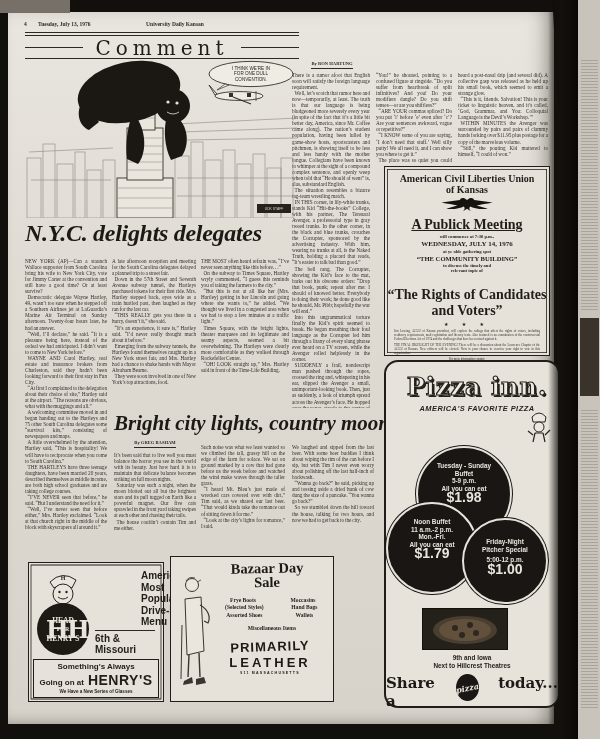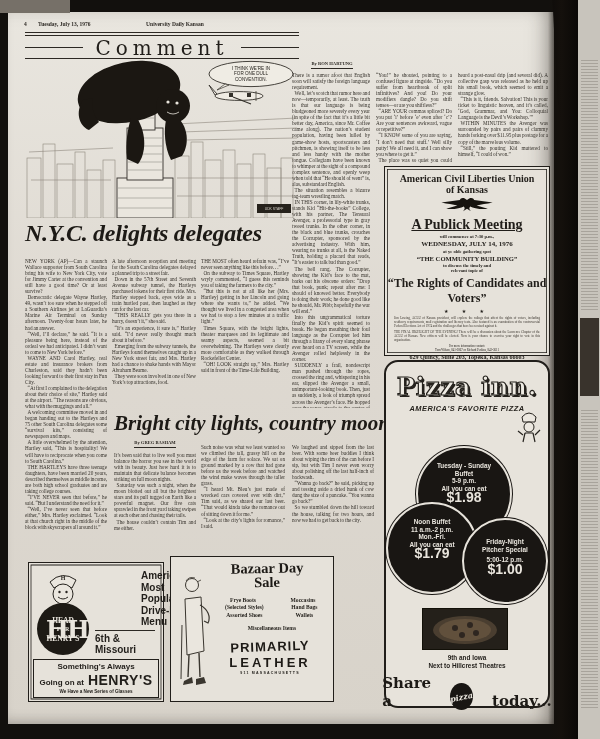--- a/index.html
+++ b/index.html
@@ -25,40 +25,40 @@
   .adbox{background:#e6e2da;border:1.3px solid #211e1a;}
   .sans{font-family:"Liberation Sans",sans-serif;}
   
   .aclu{box-shadow:inset 0 0 0 2px #e6e2da, inset 0 0 0 2.8px #211e1a;text-align:center;color:#211e1a;}
   .aclu .t1{font-size:10px;font-weight:bold;margin-top:6px;}
   .aclu .t2{font-size:10px;font-weight:bold;}
   .aclu .meet{font-size:14px;font-weight:bold;text-decoration:underline;margin-top:1px;}
   .aclu .sm{font-size:4.6px;font-weight:bold;margin-top:1px;}
   .aclu .dt{font-size:7px;font-weight:bold;margin-top:1px;}
   .aclu .bld{font-size:6.6px;font-weight:bold;margin-top:1px;}
-  .aclu .topic{font-size:12px;font-weight:bold;margin-top:3px;}
+  .aclu .topic{font-size:14px;font-weight:bold;margin-top:14px;}
   .aclu .stars{font-size:5px;margin-top:2px;letter-spacing:6px;}
   .aclu .body{font-size:3.2px;line-height:4px;text-align:justify;margin:2px 9px 0;white-space:pre-line;color:#38332c;}
   .aclu .contact{font-size:3px;margin-top:2px;}
   .aclu .addr{font-size:6px;font-weight:bold;margin-top:2px;}
   
   .pizza{border:2.4px solid #211e1a;border-radius:14px;background:#e7e3db;}
   .pizza-logo{font-family:"DejaVu Serif",serif;font-weight:bold;font-size:24px;letter-spacing:1px;
               color:#efece4;-webkit-text-stroke:1.2px #25221d;text-shadow:2px 2px 0 #25221d;text-align:center;}
   .pizza-tag{font-family:"Liberation Sans",sans-serif;font-style:italic;font-size:7.4px;letter-spacing:.5px;
              text-align:center;color:#26231e;font-weight:bold;}
   .bcircle{position:absolute;border-radius:50%;background:#191613;border:2px solid #e7e3db;
            box-shadow:0 0 0 1px #191613;color:#e9e5dd;text-align:center;
            font-family:"Liberation Sans",sans-serif;font-weight:bold;}
   .bcircle .l{font-size:6.4px;line-height:7.6px;}
   .bcircle .p{font-size:14px;line-height:10px;}
   .pz-loc{font-family:"Liberation Sans",sans-serif;font-weight:bold;font-size:6.4px;line-height:7.6px;
           text-align:center;color:#211e1a;}
   .share{font-family:"DejaVu Serif",serif;font-weight:bold;font-size:15px;color:#1d1a16;
-         display:flex;align-items:flex-end;justify-content:center;gap:19px;}
+         display:flex;align-items:flex-start;justify-content:center;gap:19px;}
   .share-circ{width:27px;height:27px;border-radius:50%;background:#191613;display:inline-flex;
               align-items:center;justify-content:center;}
   .share-word{color:#ece8e0;font-style:italic;font-size:8px;transform:rotate(-12deg);}
   
   .henrys{box-shadow:inset 0 0 0 1.6px #e6e2da, inset 0 0 0 2.4px #211e1a;}
   .hen-line{font-family:"Liberation Sans",sans-serif;font-weight:bold;font-size:10px;line-height:11.5px;color:#211e1a;}
   .hen-sub{border:1px solid #211e1a;text-align:center;color:#211e1a;}
   
   .bz-title{font-family:"Liberation Serif",serif;font-weight:bold;font-size:14.5px;line-height:14px;
             text-align:center;color:#1d1a16;transform:rotate(-1deg);}
@@ -230,21 +230,21 @@
     <div class="sm" style="margin-top:0;">relevant topic of</div>
     <div class="topic">“The Rights of Candidates and Voters”</div>
     <div class="stars">★ ★ ★</div>
     <div class="body">Jim Lawing, ACLU of Kansas president, will explore the rulings that affect the rights of voters, including residency requirements, mail registration and literacy tests. Also featured is an examination of the controversial Federal Elections Act of 1974 and the challenges that have been raised against it.</div>
     <div class="body">THE FINAL HIGHLIGHT OF THE EVENING! There will be a discussion about the Lawrence Chapter of the ACLU of Kansas. New officers will be elected. Now is your chance to exercise your right to vote in this organization.</div>
     <div class="contact">For more information contact:</div>
     <div class="contact" style="margin-top:0;">Tom Wilson, 841-3867 or Richard Perkins, 842-3611</div>
     <div class="addr">629 Quincy, Suite 203, Topeka, Kansas 66603</div>
   </div>
 
-  <div class="abs pizza" style="left:376px;top:348px;width:162px;height:344px;">
+  <div class="abs pizza" style="left:376px;top:348px;width:162px;height:344px;padding-left:10px;">
     <div class="pizza-logo" style="margin-top:10px;">Pizza inn.</div>
     <div class="pizza-tag" style="margin-top:3px;">AMERICA'S FAVORITE PIZZA</div>
     <svg class="abs" style="right:6px;top:46px;" width="26" height="36" viewBox="0 0 26 36">
       <path d="M6,9 Q13,1 20,9 L19,14 L7,14 Z" fill="#ece8e0" stroke="#26231e" stroke-width="1"></path>
       <circle cx="13" cy="19" r="5" fill="#ece8e0" stroke="#26231e" stroke-width="1"></circle>
       <path d="M9,25 L7,34 M17,25 L19,34 M9,25 L17,25 M7,27 L2,23 M19,27 L24,22" stroke="#26231e" stroke-width="1.2" fill="none"></path>
     </svg>
     <div class="bcircle" style="left:30px;top:84px;width:96px;height:96px;padding-top:14px;box-sizing:border-box;">
       <div class="l">Tuesday - Sunday</div>
       <div class="l">Buffet</div>

